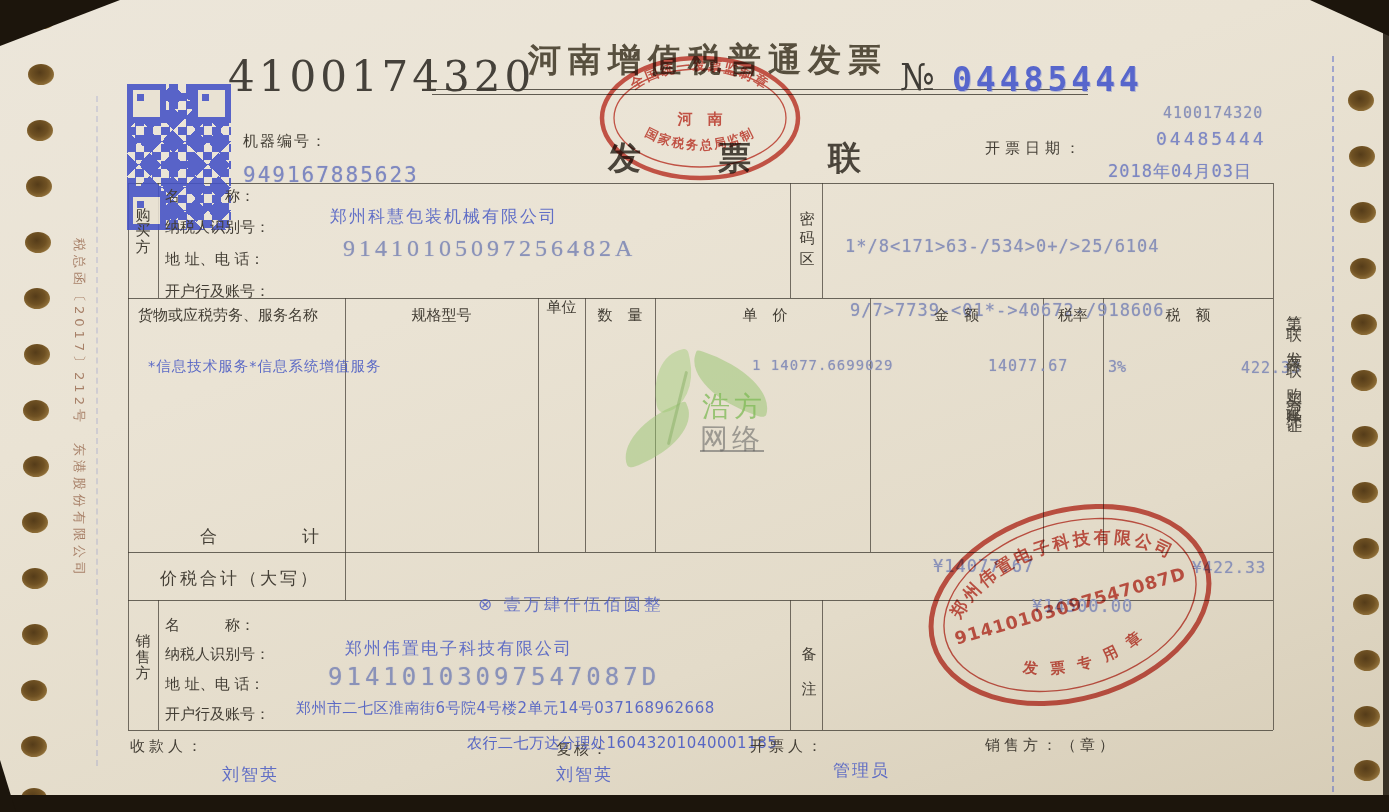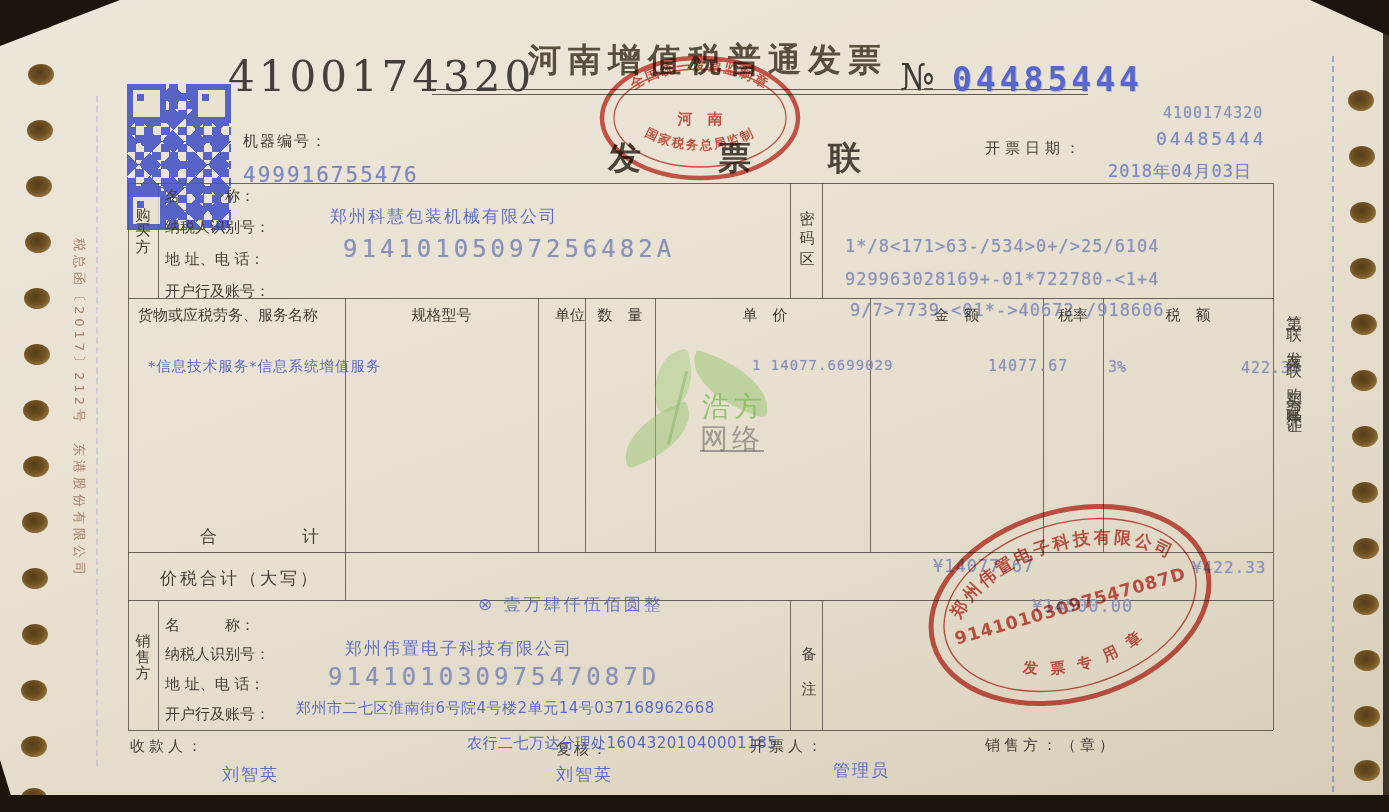--- a/index.html
+++ b/index.html
@@ -65,49 +65,48 @@
   <div class="abs serif lbl" style="left:528px;top:38px;font-size:33px;font-weight:bold;letter-spacing:7px;color:#574f3e;">河南增值税普通发票</div>
   <div class="hline" style="left:432px;top:89px;width:656px;border-color:rgba(60,55,46,.8);"></div>
   <div class="hline" style="left:432px;top:94px;width:656px;border-color:rgba(60,55,46,.8);"></div>
 
   <div class="abs serif" style="left:900px;top:56px;font-size:37px;color:#3f3c36;">№</div>
   <div class="abs mono" style="left:952px;top:60px;font-size:33px;font-weight:bold;letter-spacing:4px;color:#5766cc;text-shadow:1px 1px 0 rgba(87,102,204,.35);">04485444</div>
 
   <div class="abs serif lbl" style="left:608px;top:136px;font-size:33px;font-weight:bold;letter-spacing:22px;color:#4a443a;">发　票　联</div>
 
   <div class="abs serif lbl" style="left:243px;top:132px;font-size:15px;letter-spacing:2px;">机器编号：</div>
-  <div class="abs faint" style="left:243px;top:163px;font-size:21px;letter-spacing:2px;color:#7e88c0;">499916755476</div>
+  <div class="abs faint" style="left:243px;top:163px;font-size:21px;letter-spacing:2px;color:#7e88c0;">949167885623</div>
 
   <div class="abs faint" style="left:1163px;top:104px;font-size:15px;letter-spacing:1px;">4100174320</div>
   <div class="abs faint" style="left:1156px;top:128px;font-size:18px;letter-spacing:3px;color:#7e88c4;">04485444</div>
   <div class="abs serif lbl" style="left:985px;top:139px;font-size:15px;letter-spacing:5px;">开票日期：</div>
   <div class="abs faint" style="left:1108px;top:160px;font-size:17px;letter-spacing:1px;color:#7d87c2;">2018年04月03日</div>
 
   <div class="qr">
     <div class="finder" style="left:0;top:0;"></div>
     <div class="finder" style="right:0;top:0;"></div>
     <div class="finder" style="left:0;bottom:0;"></div>
   </div>
 
   <div class="abs vtext lbl" style="left:133px;top:196px;font-size:15px;letter-spacing:15px;">购买方</div>
   <div class="abs serif lbl" style="left:165px;top:187px;font-size:15px;">名　　　称：</div>
   <div class="abs serif lbl" style="left:165px;top:218px;font-size:15px;">纳税人识别号：</div>
   <div class="abs serif lbl" style="left:165px;top:250px;font-size:15px;">地 址、电 话：</div>
   <div class="abs serif lbl" style="left:165px;top:282px;font-size:15px;">开户行及账号：</div>
   <div class="abs blue" style="left:330px;top:205px;font-size:17px;letter-spacing:2px;opacity:.85;">郑州科慧包装机械有限公司</div>
-  <div class="abs faint" style="left:343px;top:235px;font-size:24px;letter-spacing:4px;">91410105097256482A</div>
+  <div class="abs faint" style="left:343px;top:235px;font-size:24px;letter-spacing:4px;font-family:Liberation Serif, serif;">91410105097256482A</div>
 
   <div class="abs vtext lbl" style="left:797px;top:198px;font-size:15px;letter-spacing:21px;">密码区</div>
   <div class="abs faint" style="left:845px;top:236px;font-size:17px;letter-spacing:1px;">1*/8&lt;171&gt;63-/534&gt;0+/&gt;25/6104</div>
-  <div class="abs faint" style="left:845px;top:269px;font-size:17px;letter-spacing:1px;">929963028169+-01*722780-&lt;1+4</div>
   <div class="abs faint" style="left:850px;top:300px;font-size:17px;letter-spacing:1px;">9/7&gt;7739-&lt;01*-&gt;40672-/918606</div>
 
   <div class="abs serif lbl" style="left:138px;top:306px;width:207px;font-size:15px;">货物或应税劳务、服务名称</div>
   <div class="abs serif lbl" style="left:345px;top:306px;width:193px;text-align:center;font-size:15px;">规格型号</div>
-  <div class="abs serif lbl" style="left:538px;top:306px;width:47px;text-align:right;font-size:15px;">单位</div>
+  <div class="abs serif lbl" style="left:538px;top:298px;width:47px;text-align:center;font-size:15px;">单位</div>
   <div class="abs serif lbl" style="left:585px;top:306px;width:70px;text-align:center;font-size:15px;">数　量</div>
   <div class="abs serif lbl" style="left:700px;top:306px;width:130px;text-align:center;font-size:15px;">单　价</div>
   <div class="abs serif lbl" style="left:870px;top:306px;width:173px;text-align:center;font-size:15px;">金　额</div>
   <div class="abs serif lbl" style="left:1043px;top:306px;width:60px;text-align:center;font-size:15px;">税率</div>
   <div class="abs serif lbl" style="left:1103px;top:306px;width:170px;text-align:center;font-size:15px;">税　额</div>
 
   <div class="abs blue" style="left:148px;top:357px;font-size:14.5px;letter-spacing:1px;opacity:.88;">*信息技术服务*信息系统增值服务</div>
   <div class="abs faint" style="left:752px;top:357px;font-size:14px;letter-spacing:1px;">1 14077.6699029</div>
   <div class="abs faint" style="left:988px;top:357px;font-size:15px;letter-spacing:1px;">14077.67</div>
   <div class="abs faint" style="left:1108px;top:358px;font-size:15px;">3%</div>

